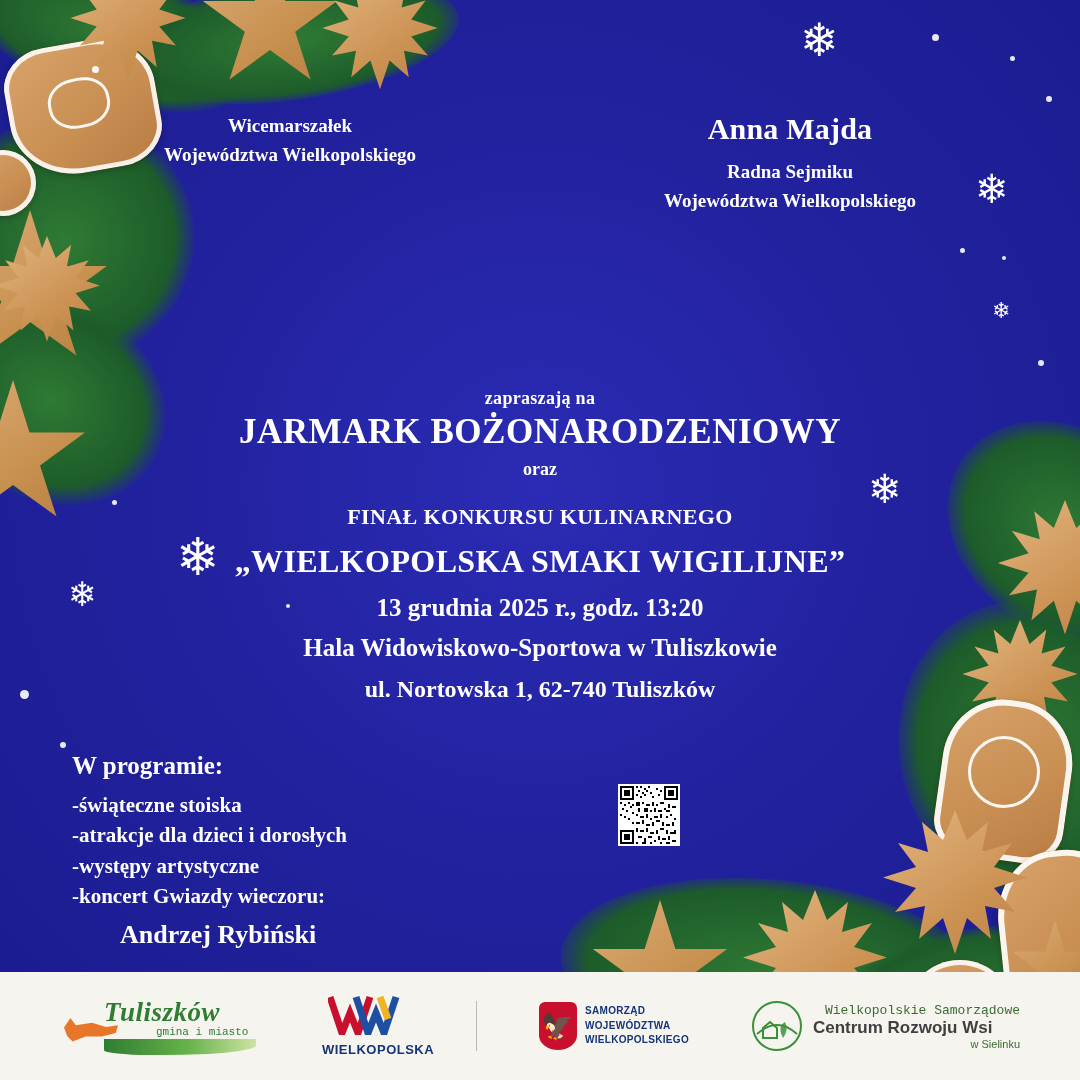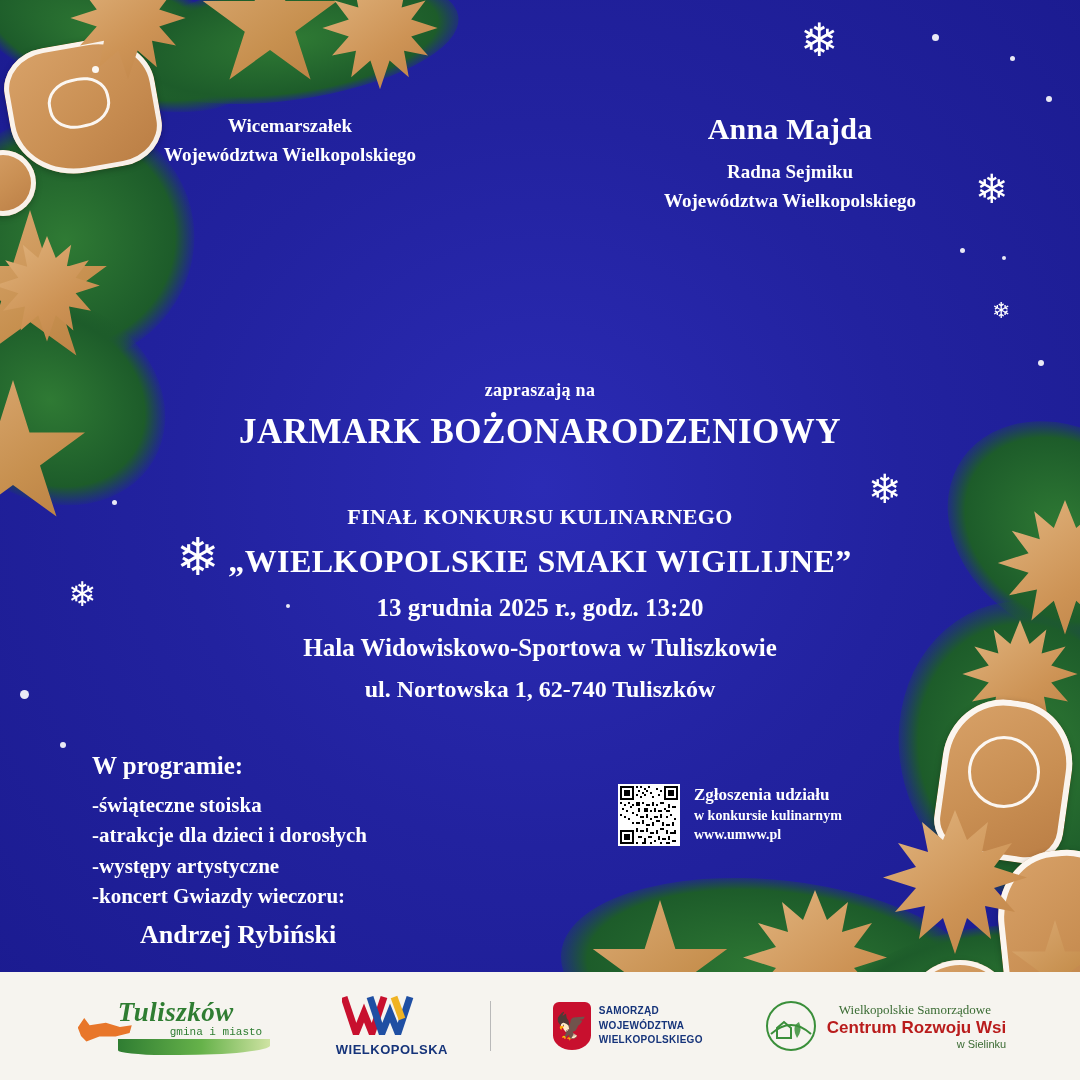--- a/index.html
+++ b/index.html
@@ -117,21 +117,21 @@
     font-weight: bold;
     margin-bottom: 10px;
   }
   .mayor .role {
     font-size: 19px;
     font-weight: bold;
   }
 
   .invite {
     position: absolute;
-    top: 380px;
+    top: 388px;
     width: 100%;
     font-size: 18px;
     font-weight: bold;
     letter-spacing: .3px;
   }
 
   .event-title {
     position: absolute;
     top: 412px;
     width: 100%;
@@ -189,21 +189,20 @@
     width: 100%;
     font-size: 24px;
     font-weight: bold;
   }
 
   .program {
     position: absolute;
     left: 72px;
     top: 752px;
     text-align: left;
-    margin-left: 20px;
   }
   .program .heading {
     font-size: 25px;
     font-weight: bold;
     margin-bottom: 10px;
   }
   .program .item {
     font-size: 21px;
     font-weight: bold;
     line-height: 1.45;
@@ -320,22 +319,22 @@
     font-weight: bold;
     color: #16347a;
     line-height: 1.45;
     font-family: "Liberation Sans", sans-serif;
     letter-spacing: .3px;
   }
 
   
   .logo-wscrw { position: relative; display: flex; align-items: center; gap: 10px; }
   .wscrw-mark { width: 52px; height: 52px; }
-  .wscrw-text .t1 { font-size: 13px; color: #3a6b33; font-family: Liberation Serif, serif; margin-left: 12px; }
-  .wscrw-text .t2 { font-size: 17px; color: #b91c1c; font-weight: bold; font-family: "Liberation Sans", sans-serif; }
+  .wscrw-text .t1 { font-size: 13px; color: #3a6b33; font-family: Liberation Mono, monospace; margin-left: 12px; }
+  .wscrw-text .t2 { font-size: 17px; color: #404040; font-weight: bold; font-family: "Liberation Sans", sans-serif; }
   .wscrw-text .t3 { font-size: 11px; color: #3a6b33; text-align: right; font-family: "Liberation Sans", sans-serif; }
 </style>
 </head>
 <body>
 
 <div class="poster">
 
   <div class="deco" style="position:absolute;inset:0;">
 
     <div class="branch" style="left:-40px;top:-30px;width:300px;height:130px;transform:rotate(18deg);background:radial-gradient(ellipse at 50% 50%, #2f7a34 0%, #1d5c2a 60%, rgba(29,92,42,0) 72%);"></div>
@@ -399,22 +398,23 @@
       <div class="person">
         <div class="name">Anna Majda</div>
         <div class="role">Radna Sejmiku</div>
         <div class="role">Województwa Wielkopolskiego</div>
       </div>
     </div>
 
 
     <div class="invite">zapraszają na</div>
     <div class="event-title">JARMARK BOŻONARODZENIOWY</div>
+    <div class="oraz">oraz</div>
     <div class="final-line">FINAŁ KONKURSU KULINARNEGO</div>
-    <div class="contest-name">„WIELKOPOLSKIE SMAKI WIGILIJNE”</div>
+    <div class="contest-name">„WIELKOPOLSKA SMAKI WIGILIJNE”</div>
     <div class="when">13 grudnia 2025 r.,  godz. 13:20</div>
     <div class="venue">Hala Widowiskowo-Sportowa w Tuliszkowie</div>
     <div class="address">ul. Nortowska 1, 62-740 Tuliszków</div>
 
     <div class="program">
       <div class="heading">W programie:</div>
       <div class="item">-świąteczne stoiska</div>
       <div class="item">-atrakcje dla dzieci i dorosłych</div>
       <div class="item">-występy artystyczne</div>
       <div class="item">-koncert Gwiazdy wieczoru:</div>
@@ -518,25 +518,20 @@
               <rect x="26" y="27" width="2" height="1"></rect>
             <rect x="8" y="28" width="1" height="1"></rect>
               <rect x="11" y="28" width="2" height="1"></rect>
               <rect x="15" y="28" width="1" height="1"></rect>
             <rect x="20" y="28" width="1" height="1"></rect>
               <rect x="23" y="28" width="2" height="1"></rect>
               <rect x="27" y="22" width="1" height="2"></rect>
           </g>
         </svg>
       </div>
-      <div class="qr-text">
-        <div class="l1">Zgłoszenia udziału</div>
-        <div class="l2">w konkursie kulinarnym</div>
-        <div class="l3">www.umww.pl</div>
-      </div>
     </div>
   </div>
 
   <div class="footer">
 
     <div class="logo logo-tuliszkow">
       <div class="fox"></div>
       <div class="field"></div>
       <div class="word">Tuliszków</div>
       <div class="sub">gmina i miasto</div>

